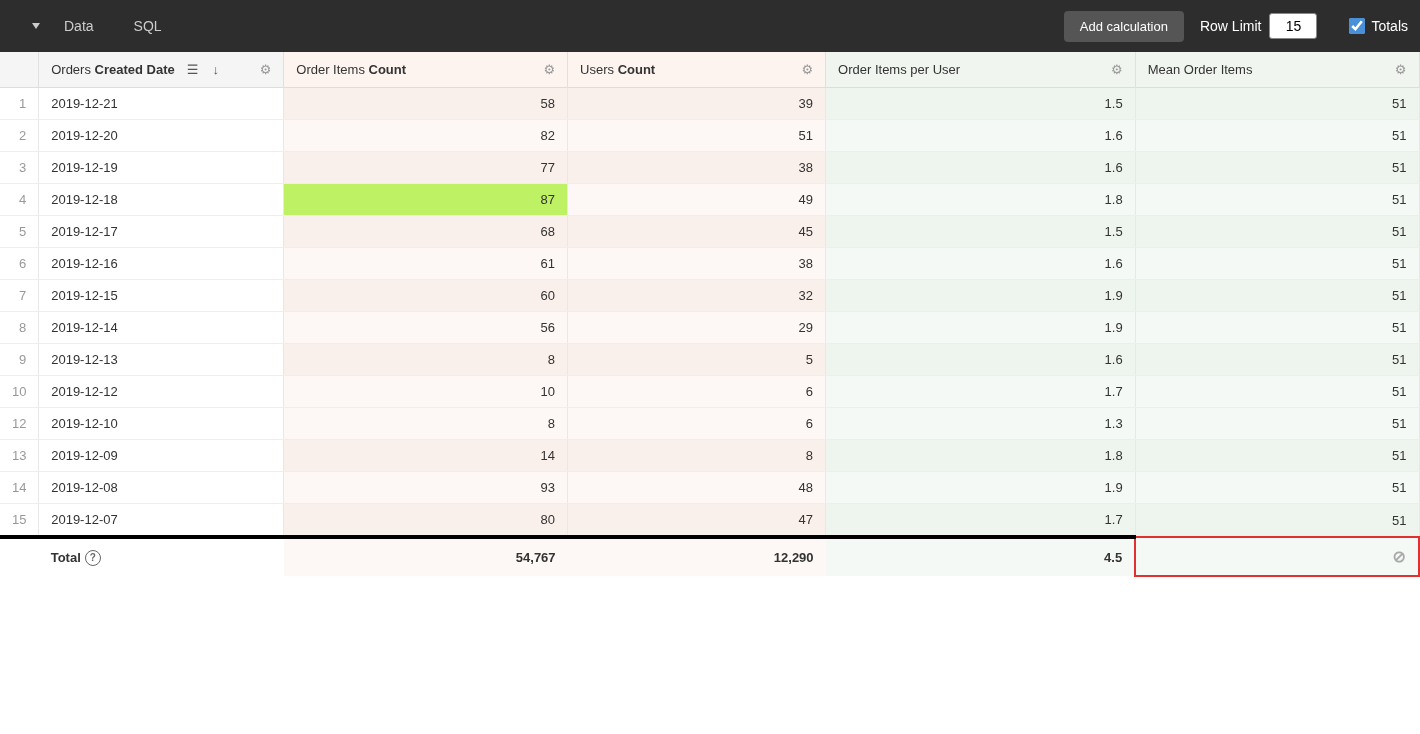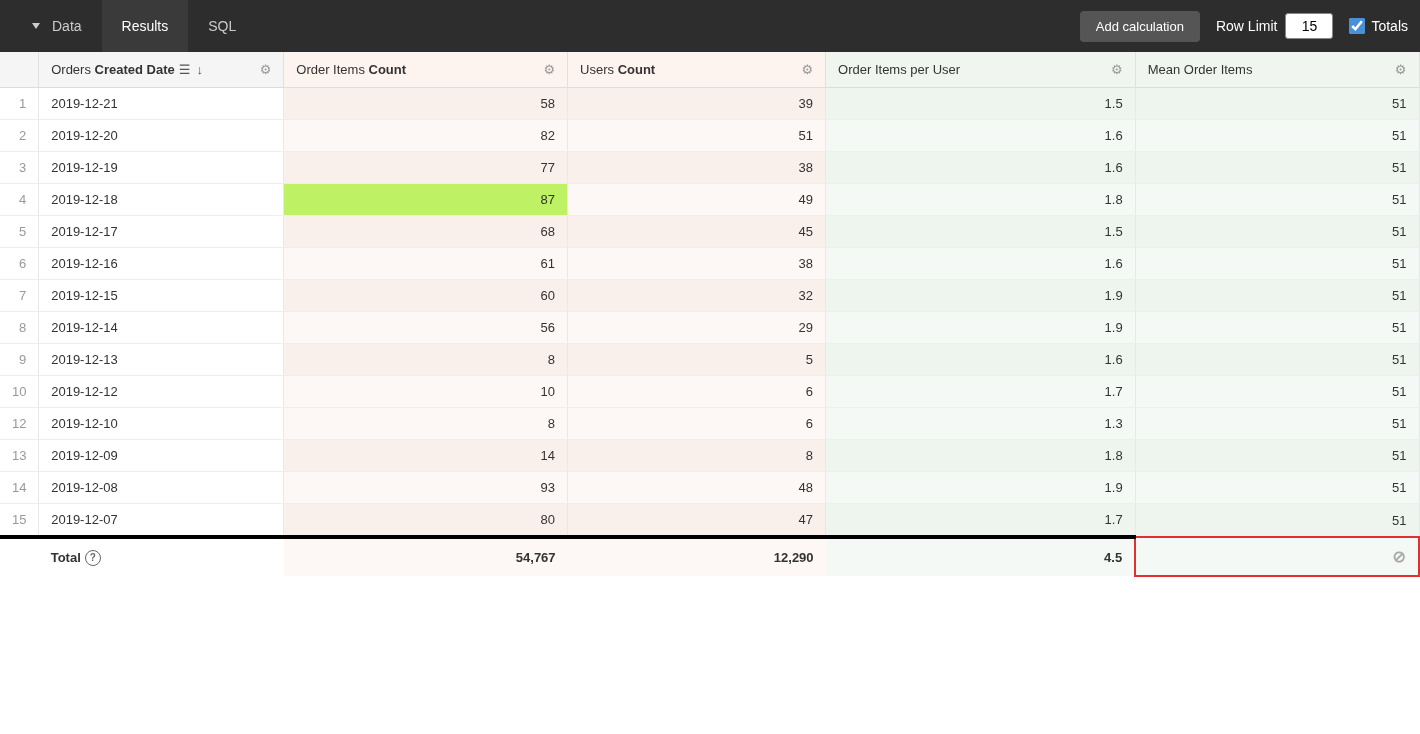--- a/index.html
+++ b/index.html
@@ -23,21 +23,21 @@
       font-size: 14px;
       font-weight: 500;
     }
     .tab.active {
       background: #3a3a3a;
       color: #fff;
     }
     .tab.data-tab {
       display: flex;
       align-items: center;
-      gap: 8px;
+      gap: 20px;
     }
     .tab-spacer { flex: 1; }
     .add-calc-btn {
       background: #555;
       color: #fff;
       border: none;
       padding: 8px 16px;
       border-radius: 4px;
       cursor: pointer;
       font-size: 13px;
@@ -58,21 +58,21 @@
       border-radius: 3px;
       background: #fff;
       color: #000;
       font-size: 14px;
       text-align: center;
     }
     .totals-section {
       display: flex;
       align-items: center;
       color: #fff;
-      margin-left: 16px;
+      margin-left: 32px;
       gap: 6px;
       font-size: 14px;
     }
     .totals-checkbox {
       width: 16px;
       height: 16px;
       accent-color: #4a90d9;
       cursor: pointer;
     }
 
@@ -109,21 +109,21 @@
 
     th .col-header-inner {
       display: flex;
       align-items: center;
       justify-content: space-between;
     }
 
     th .col-title {
       display: flex;
       align-items: center;
-      gap: 4px;
+      gap: 12px;
     }
 
     th .gear-icon {
       color: #999;
       cursor: pointer;
       flex-shrink: 0;
     }
 
     .col-num { width: 30px; }
     .col-date { width: 190px; }
@@ -229,23 +229,20 @@
       margin-right: 4px;
     }
   </style>
 </head>
 <body>
 
 <div class="toolbar">
   <div class="tab data-tab">
     <span class="chevron-down"></span>
     <span>Data</span>
-  </div>
-  <div class="tab active">
-    <span>Results</span>
   </div>
   <div class="tab">
     <span>SQL</span>
   </div>
   <div class="tab-spacer"></div>
   <button class="add-calc-btn">Add calculation</button>
   <div class="row-limit-section">
     <span>Row Limit</span>
     <input class="row-limit-input" type="text" value="15" style="">
   </div>

